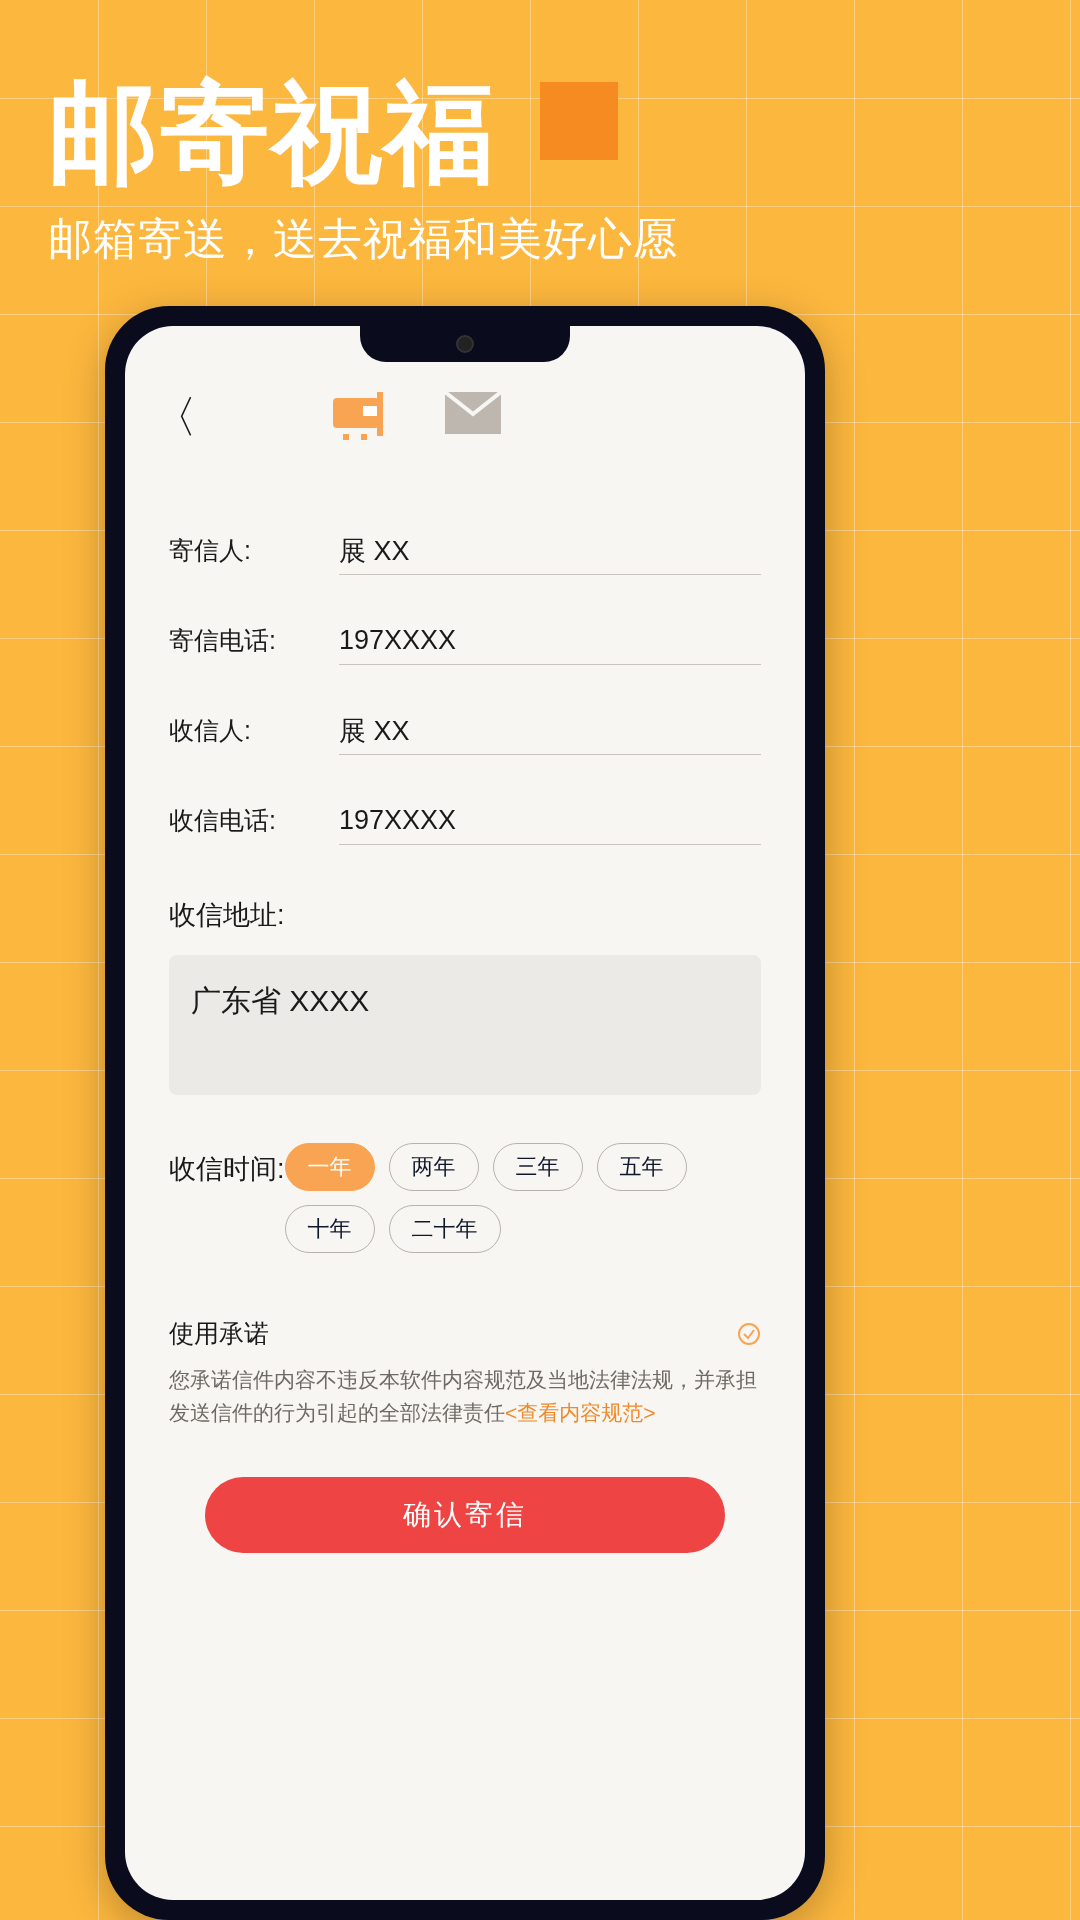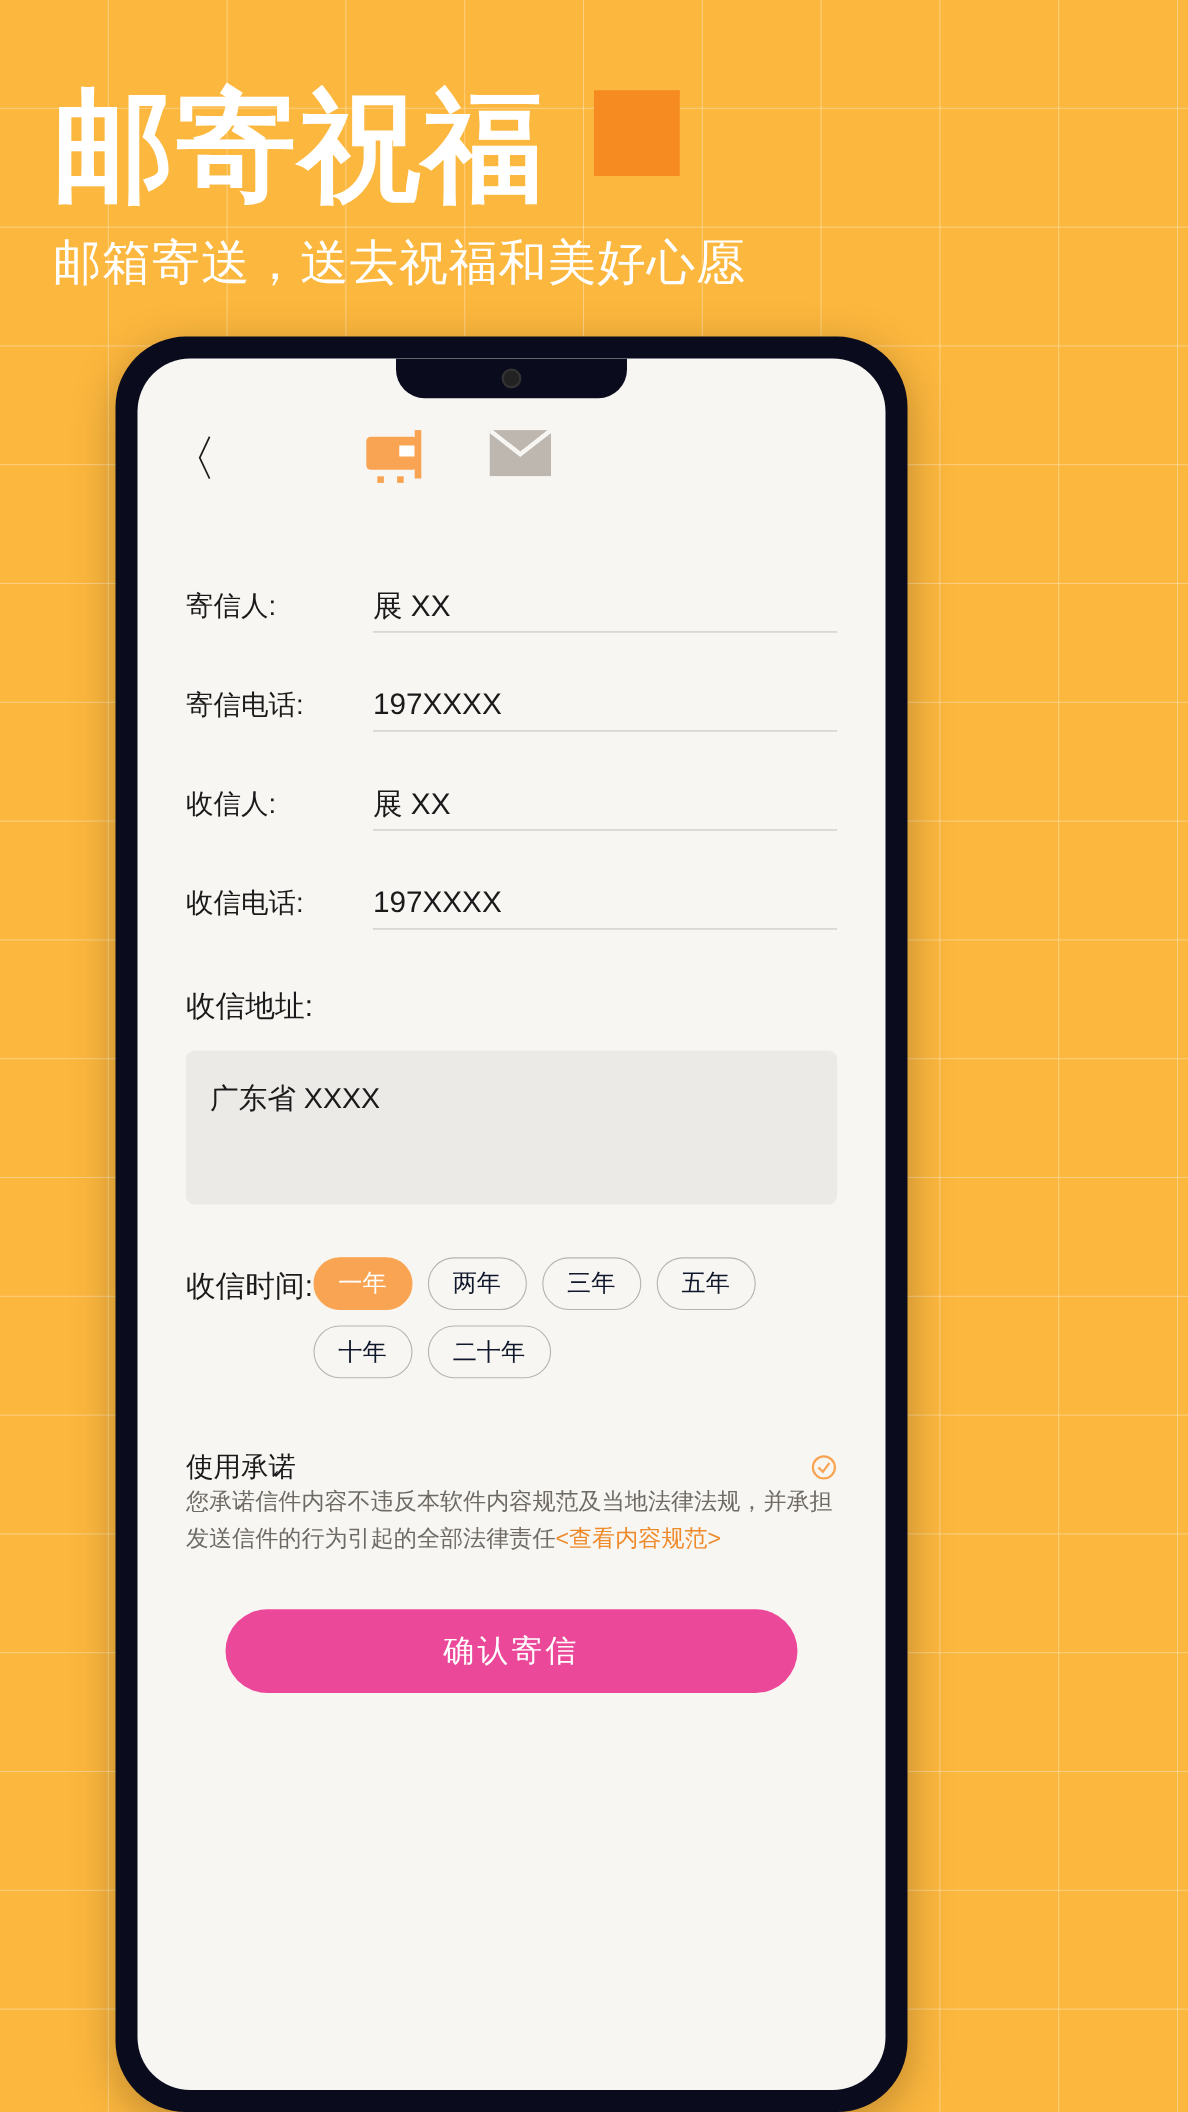--- a/index.html
+++ b/index.html
@@ -131,21 +131,21 @@
   font-size: 27px;
   color: #1a1a1a;
   margin-top: 52px;
 }
 .address-box {
   margin-top: 22px;
   background: #eceae7;
   border-radius: 8px;
   padding: 26px 22px;
   min-height: 140px;
-  font-size: 26px;
+  font-size: 30px;
   color: #1a1a1a;
 }
 .time-row {
   margin-top: 48px;
   display: flex;
   align-items: flex-start;
 }
 .time-label {
   font-size: 27px;
   color: #1a1a1a;
@@ -181,30 +181,31 @@
   align-items: center;
 }
 .agree-title {
   font-size: 25px;
   color: #1a1a1a;
 }
 .check-circle {
   width: 24px; height: 24px;
 }
 .agree-text {
+  margin-top: 14px;
   font-size: 21px;
   line-height: 1.55;
   color: #6e6a64;
 }
 .agree-link { color: #ef8a2a; }
 .confirm-btn {
   margin: 48px auto 0;
   width: 520px;
   height: 76px;
-  background: #ec4899;
+  background: #ef4444;
   border-radius: 40px;
   display: flex;
   align-items: center;
   justify-content: center;
   font-size: 28px;
   color: #ffffff;
   letter-spacing: 3px;
 }
 </style>
 </head>

